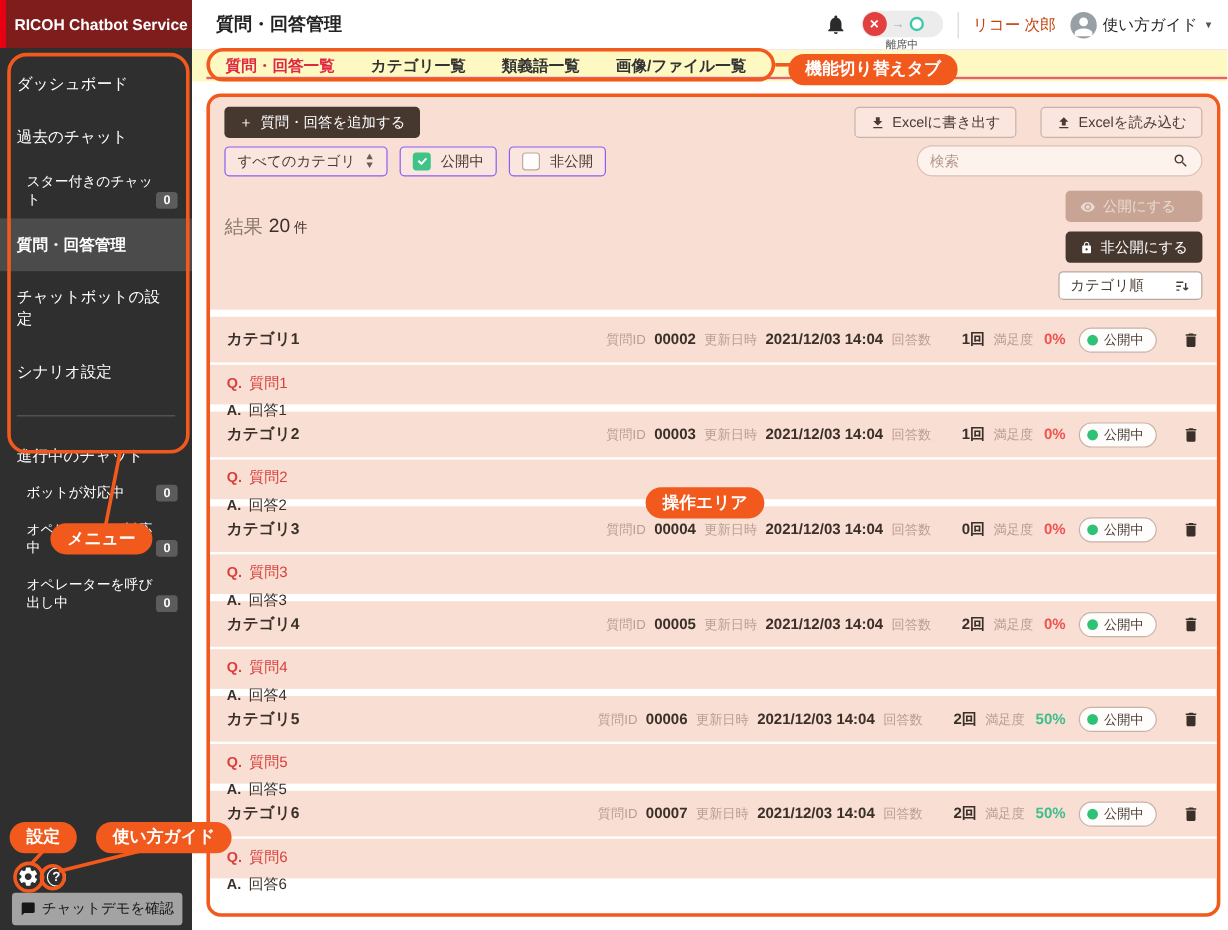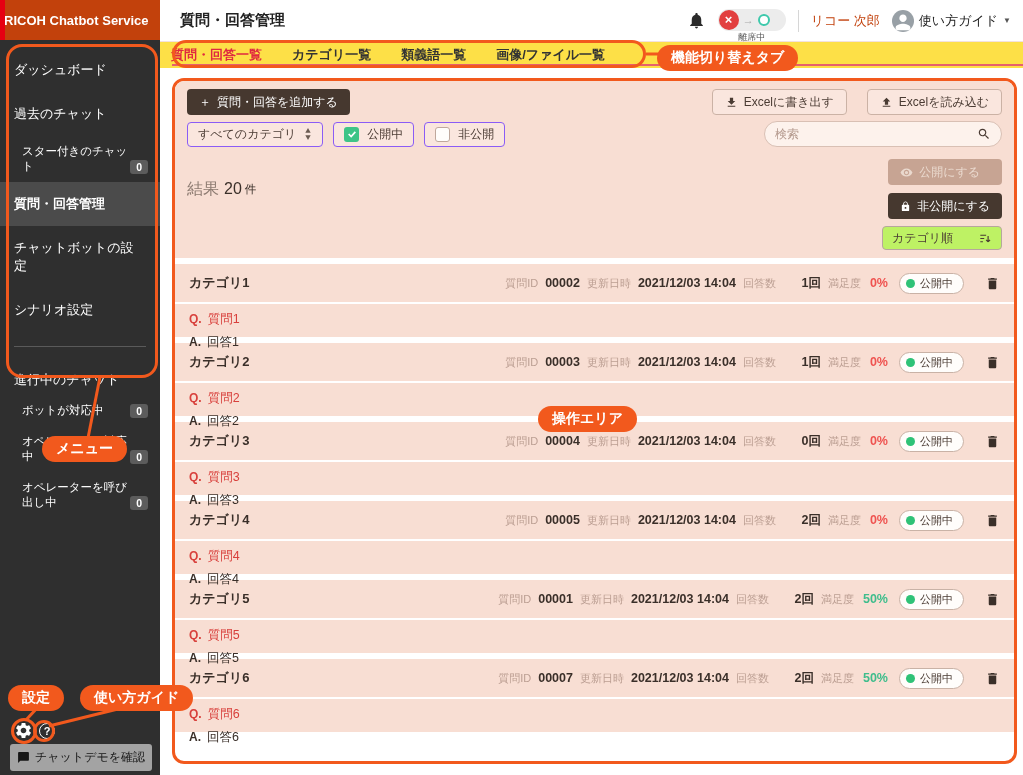--- a/index.html
+++ b/index.html
@@ -21,21 +21,21 @@
     --meta_label:#bb9e92;
     --text_dark:#3a2f29;
   }
   *{margin:0;padding:0;box-sizing:border-box;}
   html,body{width:1023px;height:775px;}
   body{font-family:"Liberation Sans","DejaVu Sans",sans-serif;background:#fff;overflow:hidden;}
   #app{position:relative;width:1023px;height:775px;background:#fff;overflow:hidden;}
 
   
   .sidebar{position:absolute;left:0;top:0;width:160px;height:775px;background:var(--sidebar_bg);color:#fff;z-index:10;}
-  .brand{position:relative;height:40px;display:flex;align-items:center;padding-left:4px;font-size:13px;font-weight:bold;color:#fff;background:#c2410c;}
+  .brand{position:relative;height:40px;display:flex;align-items:center;padding-left:12px;font-size:13px;font-weight:bold;color:#fff;background:#7f1d1d;}
   .brand::before{content:"";position:absolute;left:0;top:0;width:5px;height:40px;background:var(--ricoh_red);}
   .nav{padding-top:8px;}
   .nav-item{padding:13px 14px;font-size:13px;color:#fff;cursor:pointer;}
   .nav-item.active{background:var(--sidebar_active);font-weight:bold;}
   .nav-sub{display:flex;align-items:flex-end;justify-content:space-between;padding:8px 12px 8px 22px;font-size:11.5px;color:#fff;cursor:pointer;}
   .nav-badge{background:#5c5c5c;color:#fff;font-size:10.5px;padding:1px 6px;border-radius:3px;font-weight:bold;}
   .nav-divider{border:none;border-top:1px solid #5a5a5a;margin:14px 14px;}
   .nav-section{padding:10px 14px 6px;font-size:13px;color:#fff;}
   .side-bottom-icons{position:absolute;left:14px;top:721px;display:flex;align-items:center;gap:6px;}
   .help-circle{width:16px;height:16px;border:1.5px solid #fff;border-radius:50%;color:#fff;font-size:11px;font-weight:bold;display:flex;align-items:center;justify-content:center;}
@@ -51,21 +51,21 @@
   .status-arrow{color:#a9a9a9;font-size:11px;}
   .status-ring{width:12px;height:12px;border:2.5px solid var(--status_on_teal);border-radius:50%;background:#fff;}
   .status-label{position:absolute;left:0;right:0;top:22px;text-align:center;font-size:9px;color:#555;}
   .top-divider{width:1px;height:22px;background:#d6d6d6;}
   .user-name{font-size:13px;color:#c2410c;}
   .avatar{width:22px;height:22px;border-radius:50%;background:#98a0a6;display:flex;align-items:center;justify-content:center;overflow:hidden;}
   .guide-menu{display:flex;align-items:center;gap:5px;font-size:13px;color:#222;cursor:pointer;}
   .caret-down{font-size:8px;color:#555;}
 
   
-  .tabbar{position:absolute;left:160px;top:42px;width:863px;height:26px;background:#fde047;display:flex;align-items:center;gap:30px;padding-left:11px;}
+  .tabbar{position:absolute;left:160px;top:42px;width:863px;height:26px;background:#fef9c3;display:flex;align-items:center;gap:30px;padding-left:28px;}
   .tab{font-size:13px;font-weight:bold;color:#333;cursor:pointer;}
   .tab.active{color:var(--tab_red);}
   .tab-underline{position:absolute;left:172px;top:64px;width:851px;height:2px;background:var(--underline_red);z-index:5;}
 
   
   .panel{position:absolute;left:172px;top:78px;width:845px;height:686px;background:#fff;border:3px solid var(--annotation_orange);border-radius:12px;overflow:hidden;z-index:20;}
   .filter-block{background:var(--panel_pink);padding:4px 12px 4px;}
   .frow{display:flex;align-items:center;}
   .frowA{margin-top:4px;justify-content:space-between;}
   .frowB{margin-top:6px;gap:10px;}
@@ -79,21 +79,21 @@
   .checkbox.checked{background:#3ec487;}
   .checkbox.unchecked{background:#fffdfb;border:1px solid #bba medium;border:1px solid #bfa89c;}
   .search-pill{margin-left:auto;width:238px;height:26px;background:#fdf2ec;border:1px solid #d9c0b4;border-radius:13px;display:flex;align-items:center;padding:0 10px;}
   .search-pill input{flex:1;border:none;background:transparent;outline:none;font-size:12px;color:#4a3b33;font-family:inherit;}
   .search-pill input::placeholder{color:#b3988c;}
   .result-label{font-size:16px;color:#8d7b71;}
   .result-count{font-size:16px;color:var(--text_dark);margin:0 3px 0 5px;}
   .result-unit{font-size:11.5px;color:var(--text_dark);}
   .bulk-group{margin-left:auto;display:flex;gap:8px;flex-direction:column;}
   .btn-disabled{background:var(--disabled_button);color:#ead9ce;border:none;border-radius:4px;height:26px;padding:0 12px;font-size:12px;font-family:inherit;display:inline-flex;align-items:center;gap:6px;cursor:default;}
-  .sort-chip{background:#bef264;border:1px solid #b7a79d;border-radius:4px;height:24px;padding:0 9px;font-size:12px;color:#4a3b33;display:inline-flex;align-items:center;gap:26px;cursor:pointer;}
+  .sort-chip{background:#ffffff;border:1px solid #b7a79d;border-radius:4px;height:24px;padding:0 9px;font-size:12px;color:#4a3b33;display:inline-flex;align-items:center;gap:26px;cursor:pointer;}
 
   
   .qa-item{background:var(--panel_pink);margin-top:6px;height:73px;}
   .qa-head{display:flex;align-items:center;height:40px;padding:0 14px;border-bottom:2px solid #fff;}
   .cat{font-size:13px;font-weight:bold;color:var(--text_dark);}
   .meta{margin-left:auto;display:flex;align-items:center;gap:7px;}
   .ml{font-size:11px;color:var(--meta_label);}
   .mv{font-size:12.5px;font-weight:bold;color:var(--text_dark);}
   .mv.ans{width:38px;text-align:right;}
   .mv.sat{margin-left:2px;}
@@ -439,21 +439,21 @@
           <span class="a-text">回答4</span>
         </div>
       </div>
     </div>
 
     <div class="qa-item">
       <div class="qa-head">
         <span class="cat">カテゴリ5</span>
         <span class="meta">
           <span class="ml">質問ID</span>
-          <span class="mv">00001</span>
+          <span class="mv">00006</span>
           <span class="ml">更新日時</span>
           <span class="mv">2021/12/03 14:04</span>
           <span class="ml">回答数</span>
           <span class="mv ans">2回</span>
           <span class="ml">満足度</span>
           <span class="mv sat sat-green">50%</span>
           <span class="badge">
             <i class="dot"></i>
             <span>公開中</span>
           </span>

